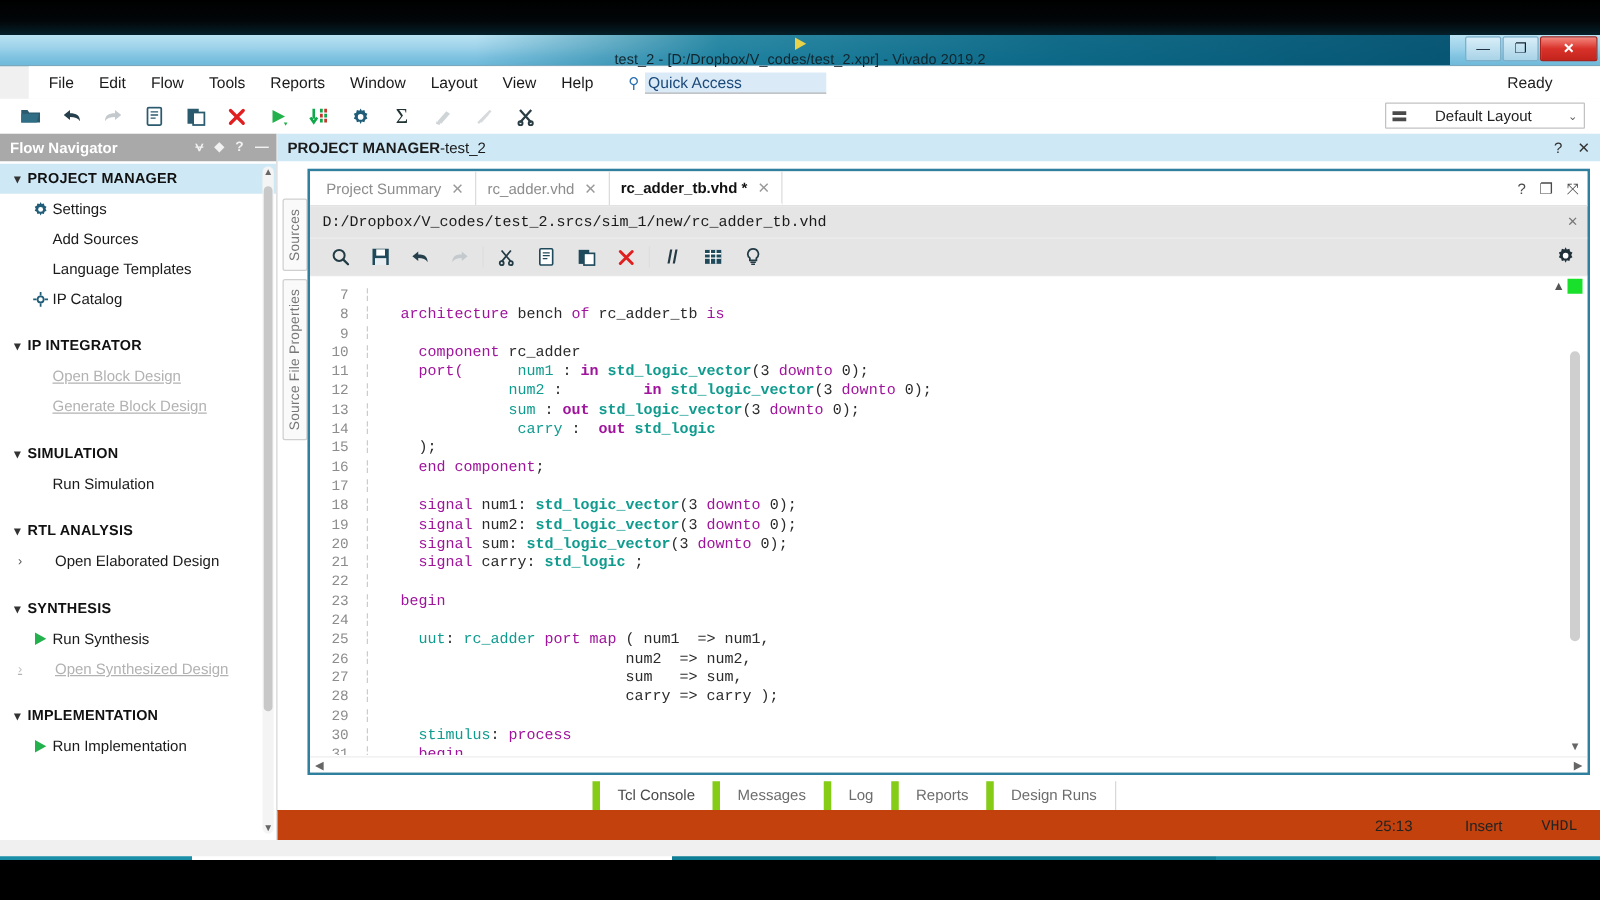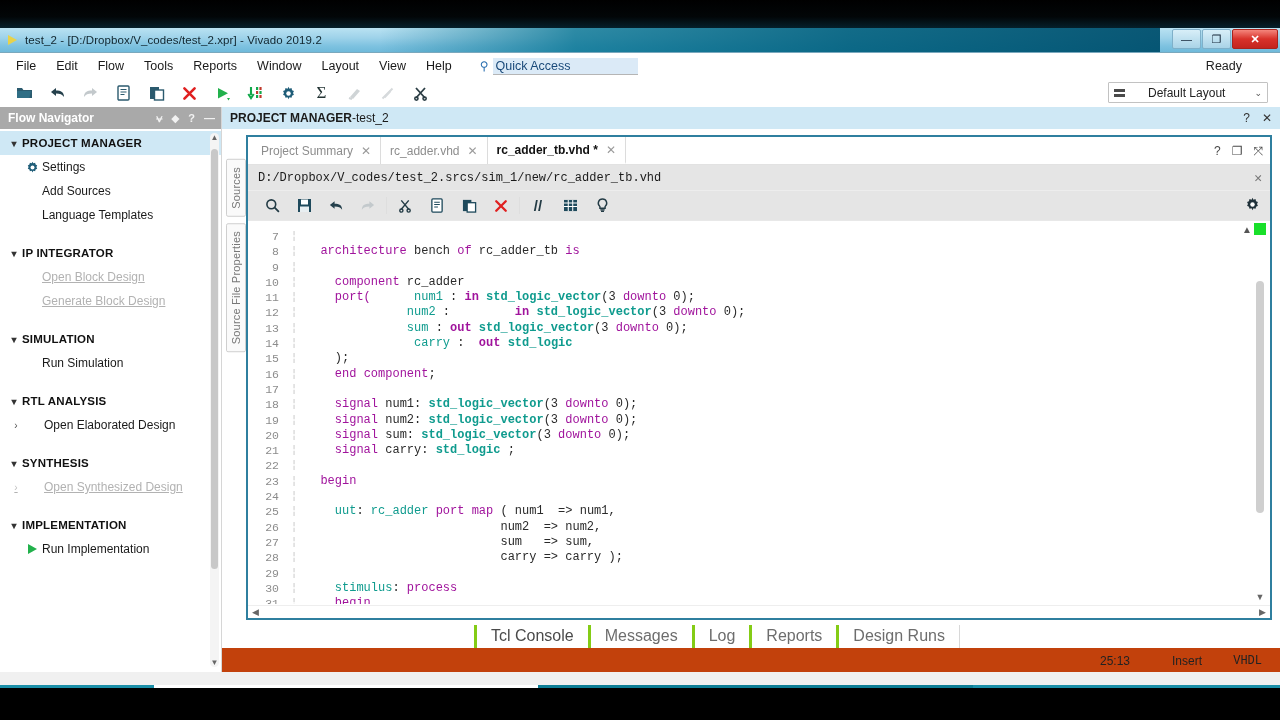--- a/index.html
+++ b/index.html
@@ -30,20 +30,21 @@
     background:#f0f0f0;
     overflow:hidden;
   }
 
   
   .titlebar {
     position:relative; height:25px;
     background: linear-gradient(180deg,#b9e2f2 0%, #9fd3ea 40%, #7ec2e0 75%, #6fb9da 100%);
     display:flex; align-items:center;
     border-bottom:1px solid #7aa8bd;
+    flex-direction:column;
   }
   .titlebar::after{
     content:""; position:absolute; left:380px; top:0; right:120px; bottom:0;
     background: linear-gradient(90deg, rgba(0,120,150,0.0) 0%, rgba(0,110,140,0.75) 25%, rgba(0,95,125,0.9) 60%, rgba(0,80,110,0.95) 100%);
     pointer-events:none;
   }
   .title-icon {
     width:14px; height:14px; margin:0 5px 0 6px; flex:none;
     position:relative; z-index:2;
   }
@@ -67,21 +68,21 @@
   }
   .win-btn.close {
     width:46px;
     background:linear-gradient(180deg,#f4867c,#d8322a 50%,#c3241d);
     border-color:#a8231c; color:#fff; font-weight:bold;
   }
 
   
   .menubar {
     height:26px; display:flex; align-items:center;
-    background:#ffffff; padding-left:6px; position:relative;
+    background:#ffffff; padding-left:6px; position:relative;margin-left:23px;
   }
   .menu-item {
     padding:4px 10px; font-size:12.5px; color:#1a1a1a; white-space:nowrap;
   }
   .quick-access {
     margin-left:18px; display:flex; align-items:center; gap:5px;
     position:relative;
   }
   .qa-icon { color:#2a6fb0; font-size:12px; }
   .qa-input {
@@ -260,22 +261,22 @@
     display:flex;align-items:center;justify-content:space-between;padding:0 4px;
     font-size:9px;color:#666;
   }
 
   
   .bottom-tabs{
     height:24px; display:flex; align-items:flex-end;
     background:#fff; padding-left:252px;
   }
   .btab{
-    padding:3px 14px 4px 14px; font-size:16px; color:#6d6d6d;
-    border-left:3px solid #84cc16; line-height:16px;
+    padding:3px 14px 4px 14px; font-size:12px; color:#6d6d6d;
+    border-left:6px solid #84cc16; line-height:16px;
   }
   .btab:last-child{border-right:1px solid #d8d8d8;}
   .btab.active{ color:#4a4a4a; }
 
   
   .statusbar{
     height:24px; background:#c2410c; display:flex; align-items:center;
     position:relative; border-top:1px solid #c2410c;
   }
   .sb-item{ position:absolute; font-size:12px; color:#222; }
@@ -446,20 +447,29 @@
             <span>Settings</span>
           </div>
           <div class="fn-item">
             <span class="ico"></span>
             <span>Add Sources</span>
           </div>
           <div class="fn-item">
             <span class="ico"></span>
             <span>Language Templates</span>
           </div>
+          <div class="fn-item">
+            <span class="ico">
+              <svg width="13" height="13" viewBox="0 0 14 14">
+                  <circle cx="7" cy="7" r="2.6" fill="none" stroke="#1f5d78" stroke-width="1.5"></circle>
+                  <path d="M7 0.6v3 M7 10.4v3 M0.6 7h3 M10.4 7h3" stroke="#1f5d78" stroke-width="1.5"></path>
+                </svg>
+            </span>
+            <span>IP Catalog</span>
+          </div>
 
           <div class="fn-spacer"></div>
 
           <div class="fn-group">
             <span class="chev">▾</span>
             <span>IP INTEGRATOR</span>
           </div>
           <div class="fn-item disabled">
             <span class="ico"></span>
             <span>Open Block Design</span>
@@ -490,20 +500,26 @@
             <span class="arrow">›</span>
             <span class="ico"></span>
             <span>Open Elaborated Design</span>
           </div>
 
           <div class="fn-spacer"></div>
 
           <div class="fn-group">
             <span class="chev">▾</span>
             <span>SYNTHESIS</span>
+          </div>
+          <div class="fn-item">
+            <span class="ico">
+                <i class="play-tri"></i>
+              </span>
+            <span>Run Synthesis</span>
           </div>
           <div class="fn-item disabled">
             <span class="arrow">›</span>
             <span class="ico"></span>
             <span>Open Synthesized Design</span>
           </div>
 
           <div class="fn-spacer"></div>
 
           <div class="fn-group">

